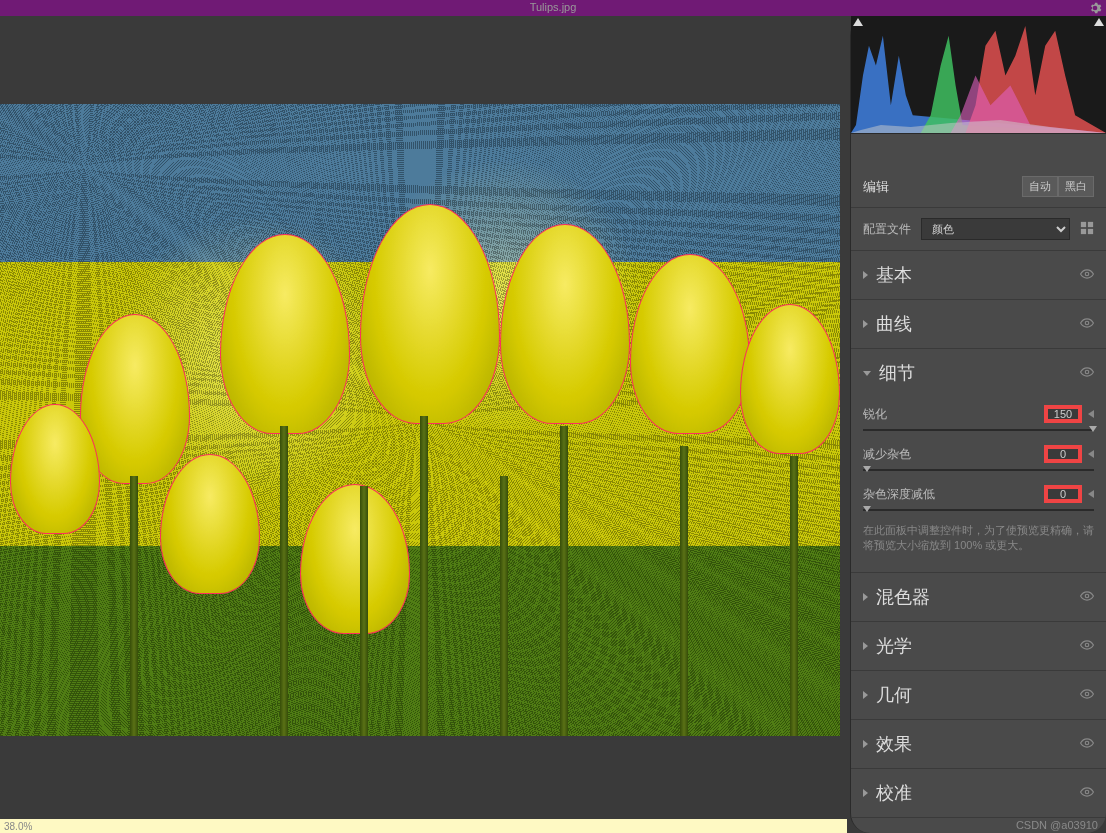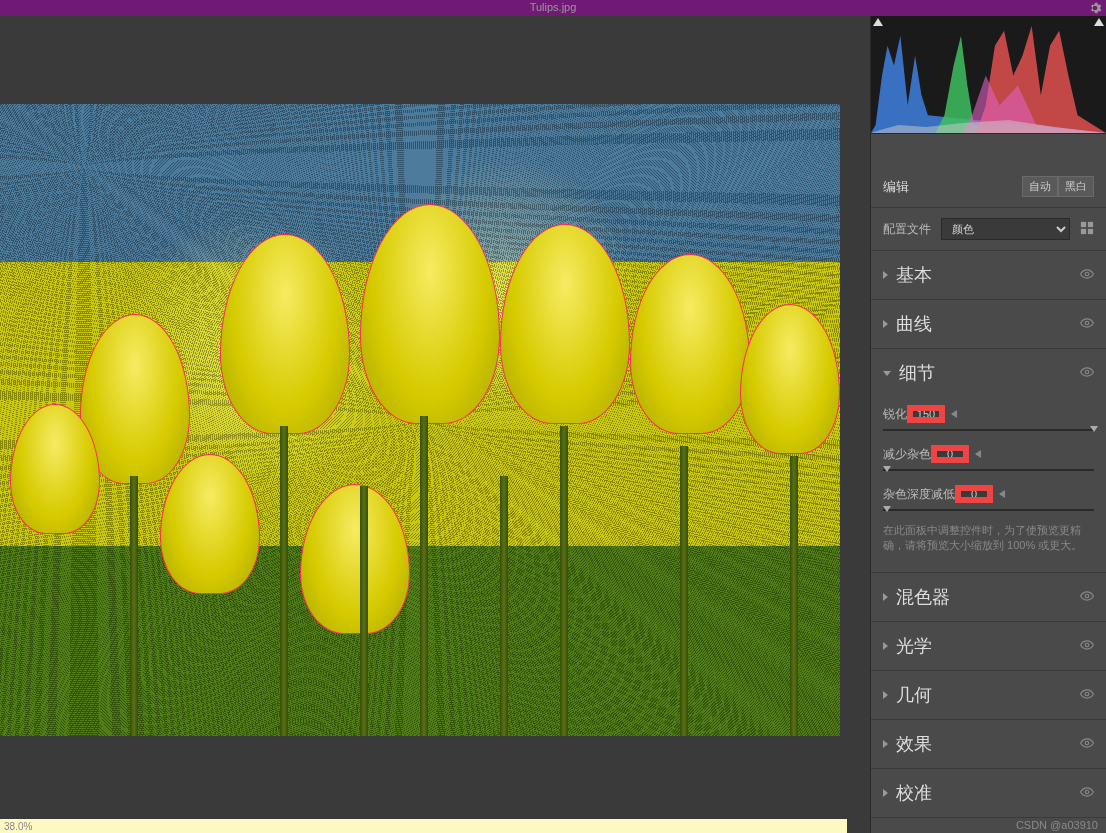--- a/index.html
+++ b/index.html
@@ -64,23 +64,24 @@
   border: 1px solid #d04060;
 }
 .stem {
   position: absolute;
   width: 8px;
   background: linear-gradient(90deg, #405020, #607030, #405020);
   bottom: 0;
 }
 .right-panel {
   position: absolute;
-  right: 0; top: 16px; width: 236px; height: 817px;
+  right: 0; top: 16px; width: 256px; height: 817px;
   background: #4a4a4a;
   border-left: 1px solid #2a2a2a;
+  border-radius: 20px;
 }
 .histogram {
   height: 118px;
   background: #1a1a1a;
   border-bottom: 1px solid #2a2a2a;
   position: relative;
 }
 .histo-svg { width: 100%; height: 100%; }
 .clip-ind {
   position: absolute; top: 2px;
@@ -148,29 +149,29 @@
   border-bottom: none;
 }
 .acc-title { font-size: 18px; color: #ddd; }
 .eye-icon {
   position: absolute; right: 12px; top: 50%;
   transform: translateY(-50%);
   color: #888;
 }
 .acc-body { padding: 0 12px 12px; }
 .slider-row {
-  display: flex; align-items: center; justify-content: flex-start;
+  display: flex; align-items: center; justify-content: space-between;
   padding: 8px 0 2px;
 }
 .slider-label { font-size: 12px; color: #bbb; }
 .slider-ctrl { display: flex; align-items: center; gap: 6px; }
 .slider-input {
   width: 38px; height: 18px;
   background: #3a3a3a;
-  border: 6px solid #ef4444;
+  border: 4px solid #ef4444;
   color: #ccc;
   font-size: 11px;
   text-align: center;
 }
 .reset-tri {
   width: 0; height: 0;
   border-top: 4px solid transparent;
   border-bottom: 4px solid transparent;
   border-right: 6px solid #888;
   cursor: pointer;

